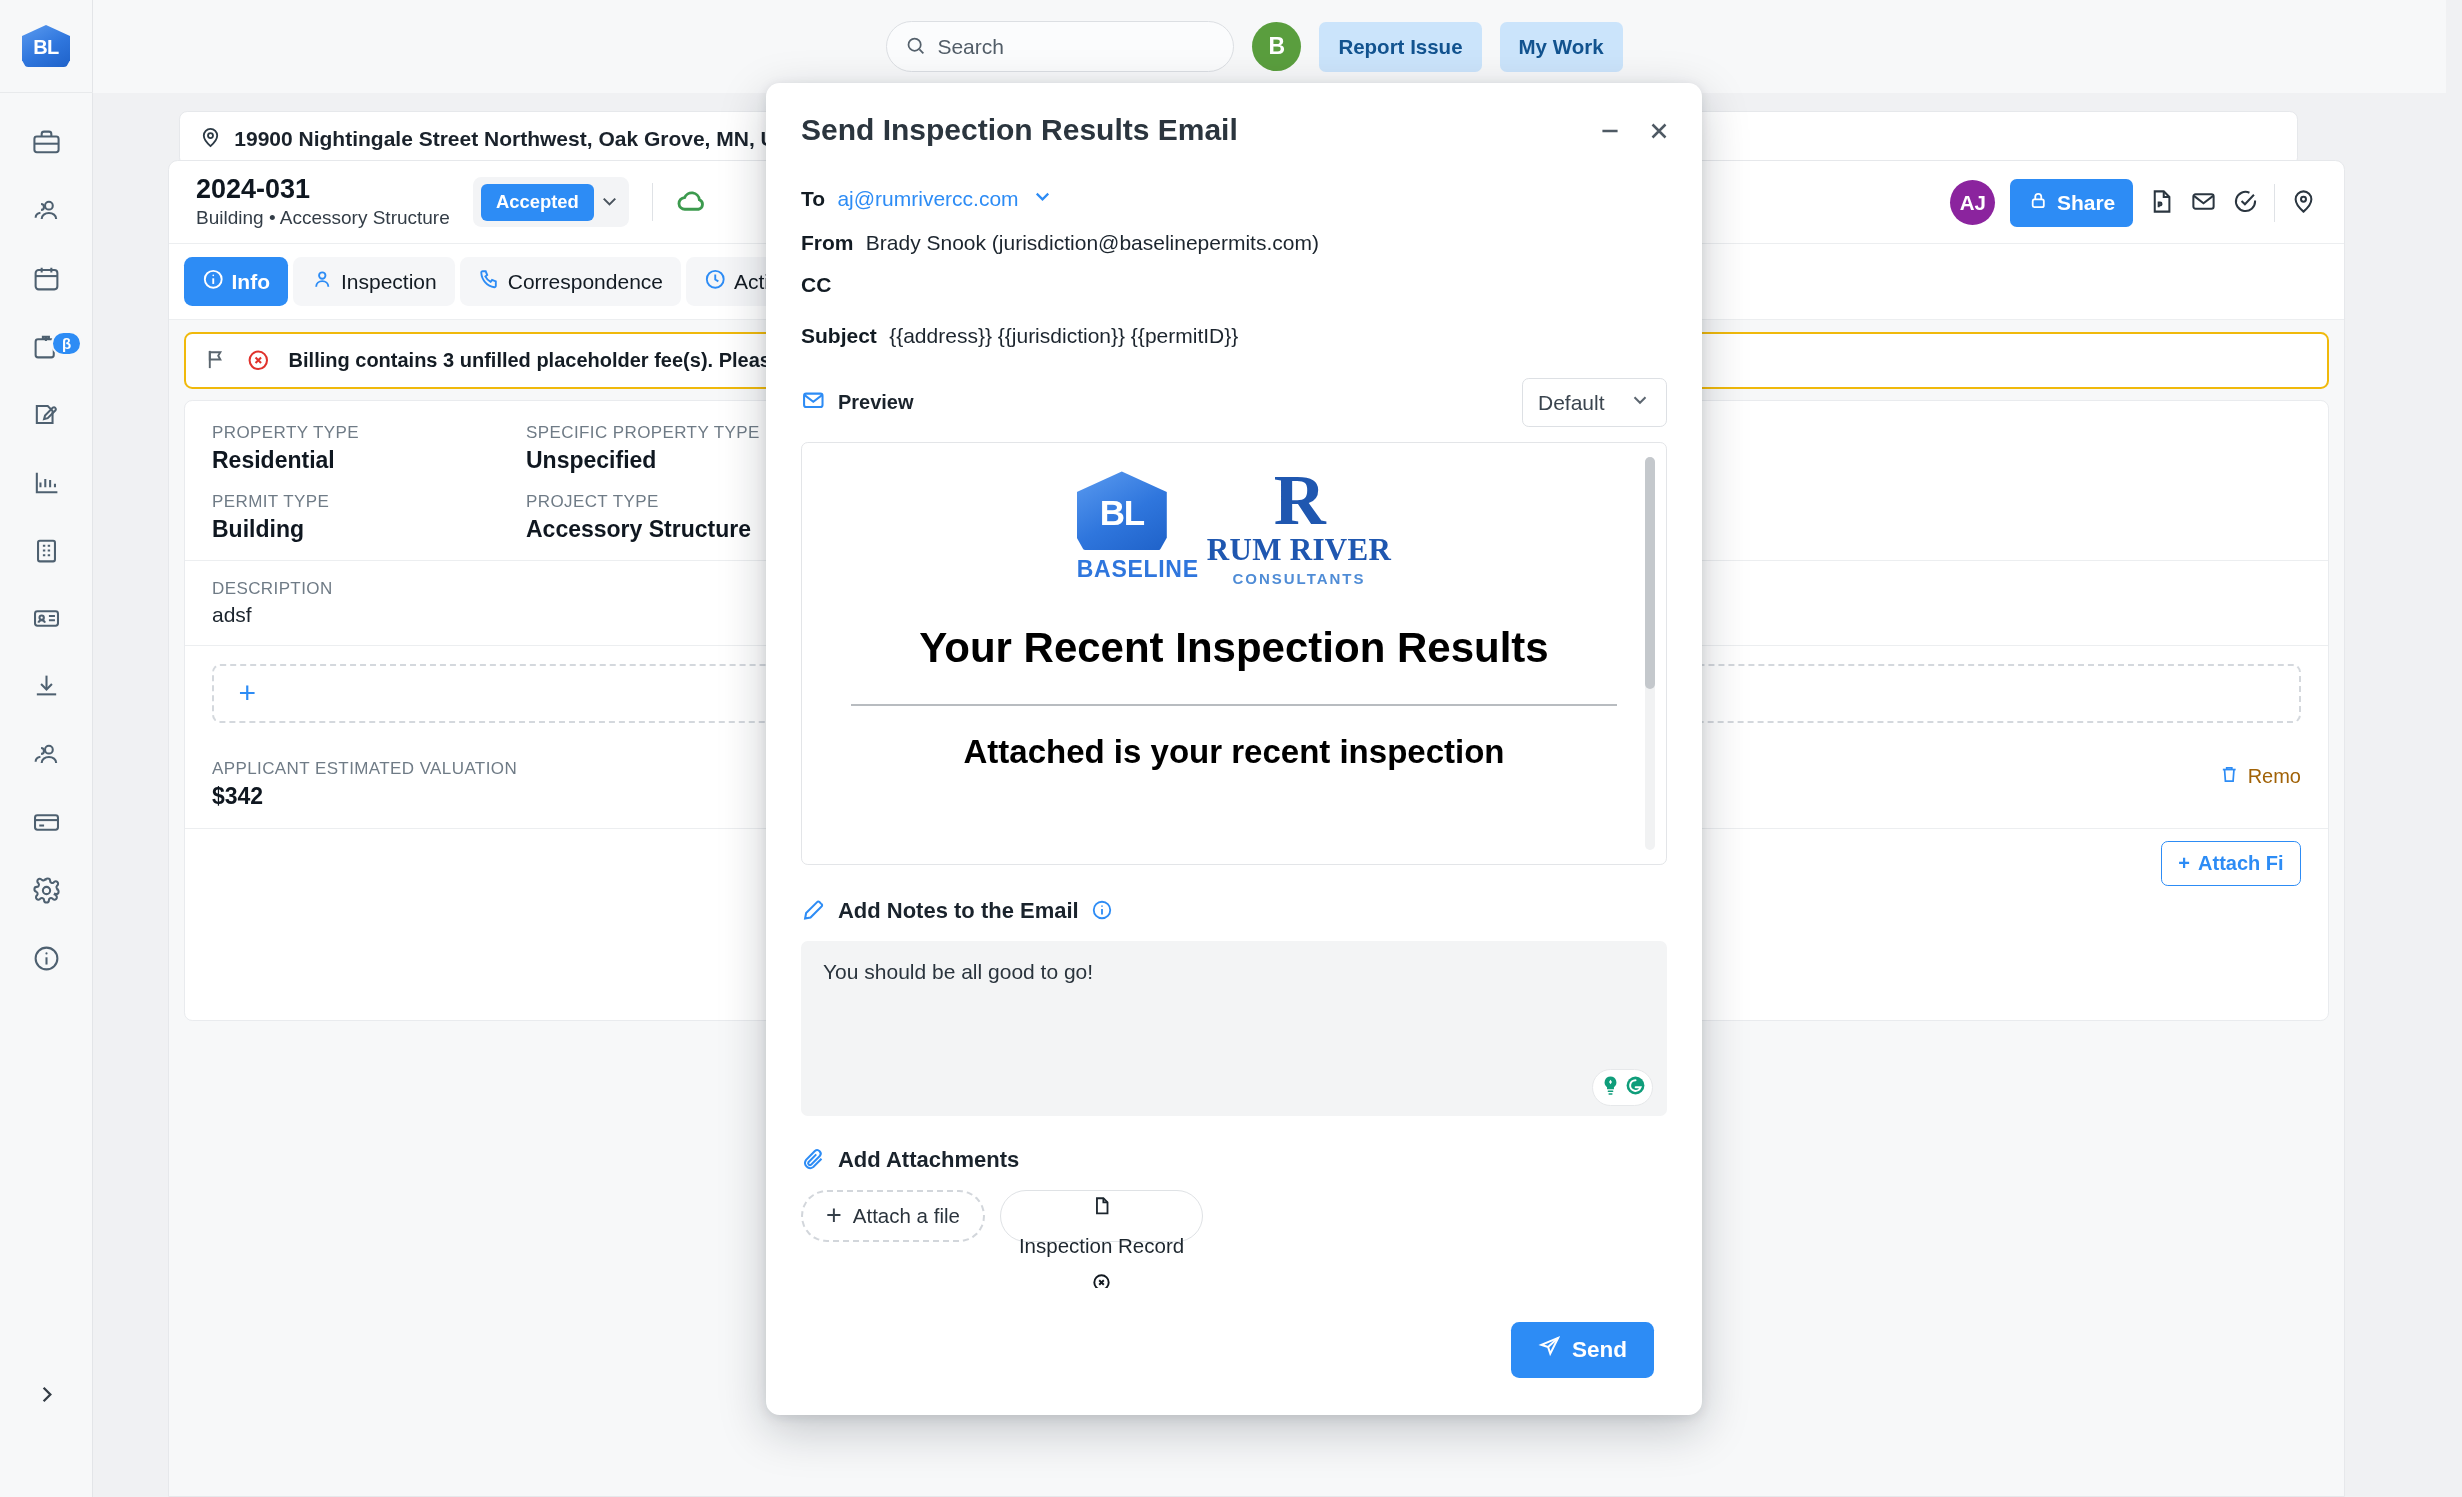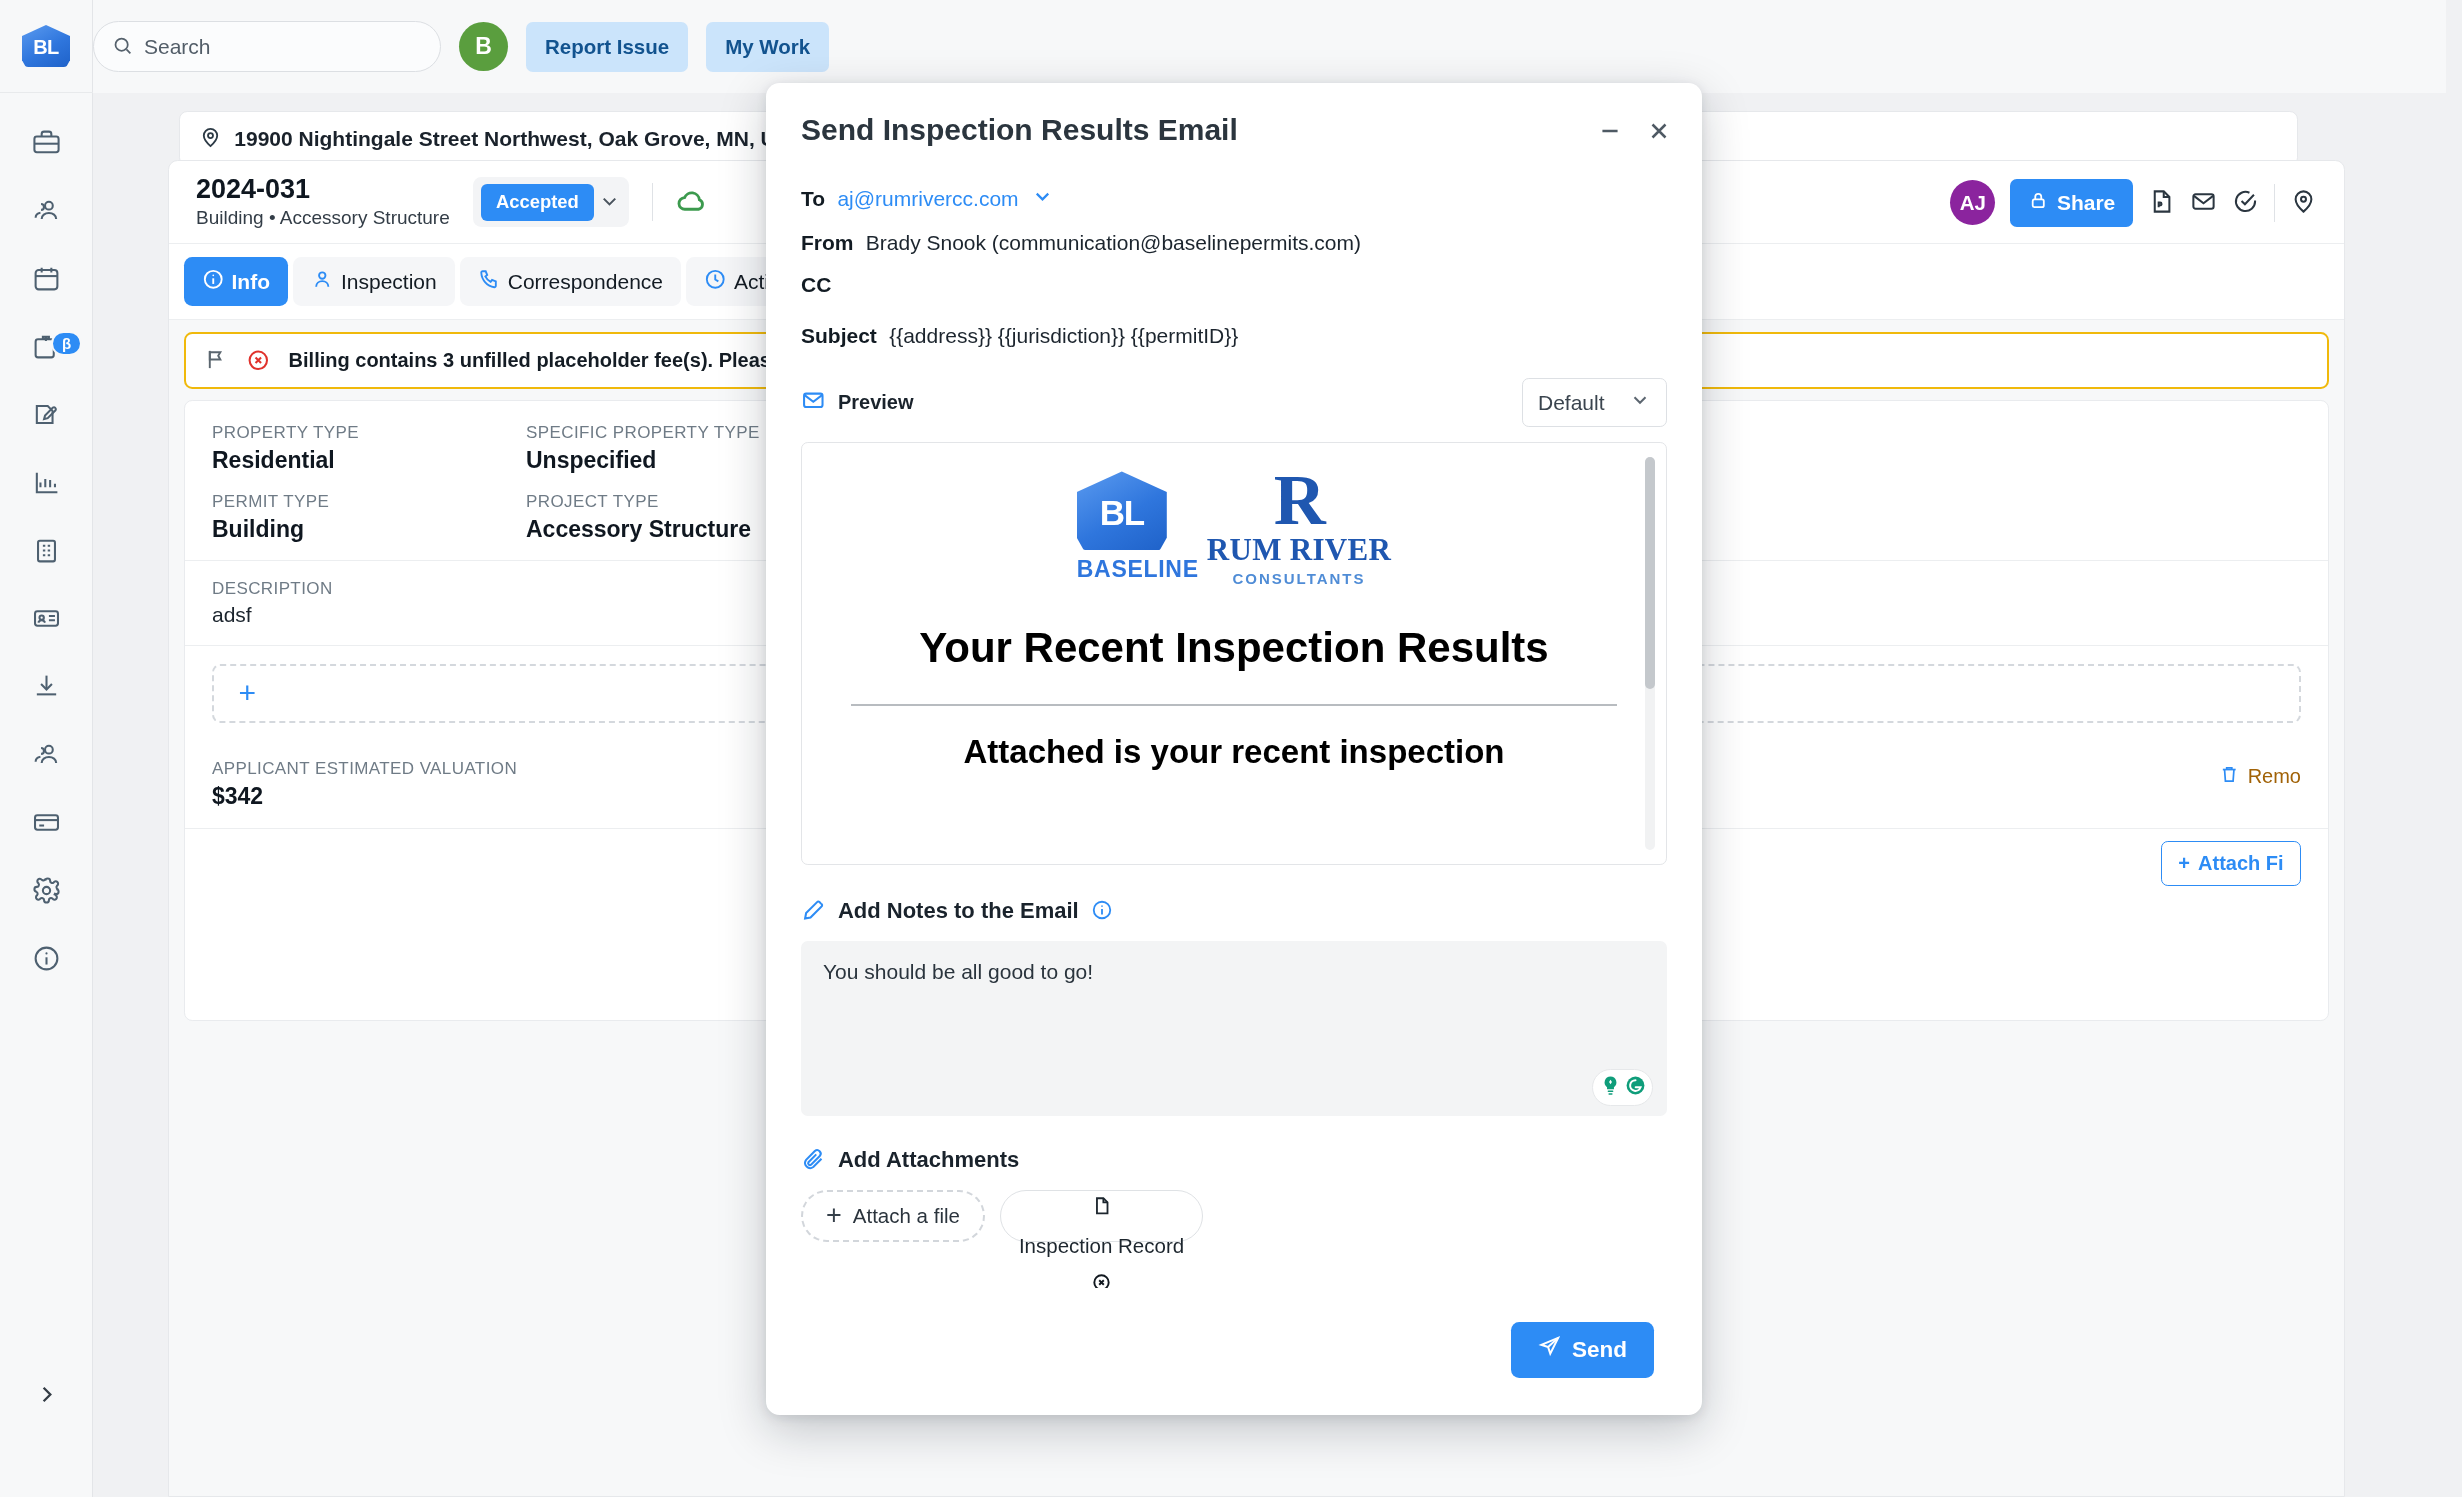--- a/index.html
+++ b/index.html
@@ -55,21 +55,21 @@
   #rail-expand {
     position:absolute; bottom: 89px; left:0; width:93px;
     display:flex; align-items:center; justify-content:center; cursor:pointer;
   }
   #rail-expand svg { width: 23px; height: 23px; stroke:#333c45; stroke-width:2.4; fill:none; }
 
   
   #topbar {
     position:absolute; left:93px; top:0; right:16px; height:93px;
     background:#f7f8f9;
-    display:flex; align-items:center; justify-content:flex-start;
+    display:flex; align-items:center; justify-content:center;
     padding-right: 30px; gap: 18px;
     z-index: 25;
   }
   #search-box {
     width: 348px; height: 51px; border: 0.7px solid #dcdfe3; border-radius: 682px;
     background:#fbfcfd; display:flex; align-items:center; gap:11px; padding: 0 18px;
     cursor: text;
   }
   #search-box svg { width:21px; height:21px; stroke:#55616c; stroke-width:2; fill:none; }
   #search-box .ph { color:#525d68; font-size:21px; }
@@ -663,21 +663,21 @@
   <div id="modal-fields">
     <div class="mf-row">
       <span class="mf-key">To</span>
       <span class="mf-link">aj@rumrivercc.com</span>
       <span class="mf-chev"><svg viewBox="0 0 24 24">
             <path d="m6 9 6 6 6-6"></path>
           </svg></span>
     </div>
     <div class="mf-row">
       <span class="mf-key">From</span>
-      <span>Brady Snook (communication@baselinepermits.com)</span>
+      <span>Brady Snook (jurisdiction@baselinepermits.com)</span>
     </div>
     <div class="mf-row">
       <span class="mf-key">CC</span>
       <span></span>
     </div>
     <div class="mf-row" id="subject-row">
       <span class="mf-key">Subject</span>
       <span>{{address}} {{jurisdiction}} {{permitID}}</span>
     </div>
   </div>

